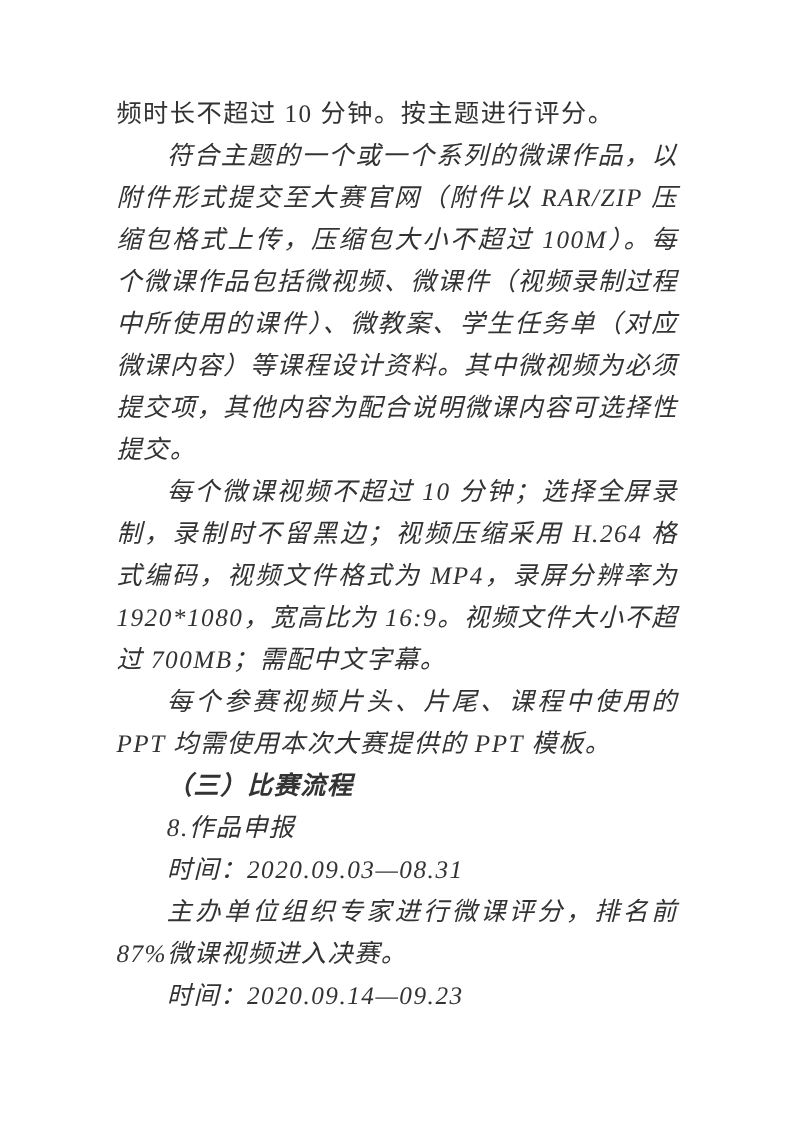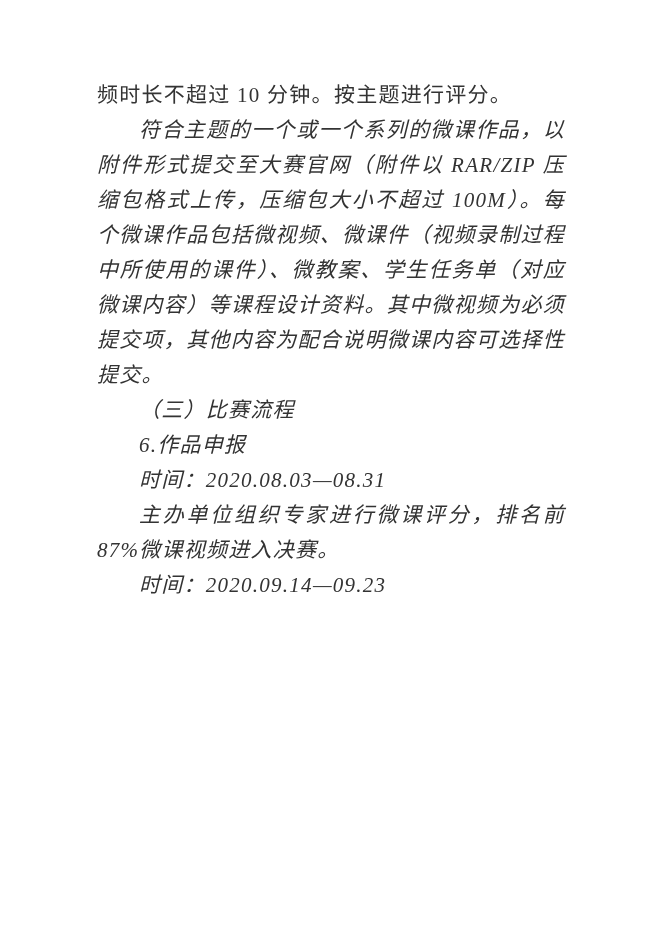--- a/index.html
+++ b/index.html
@@ -33,31 +33,33 @@
     }
     .p-cont {
       text-indent: 0;
     }
     .p-body {
       text-indent: 2em;
       font-style: italic;
     }
     .p-heading {
       text-indent: 2em;
-      font-weight: normal;
+      font-weight: bold;
       font-style: italic;
     }
   </style>
 </head>
 <body>
 
 <div class="page">
   <div class="content">
     <p class="p-cont">频时长不超过 10 分钟。按主题进行评分。</p>
     <p class="p-body">符合主题的一个或一个系列的微课作品，以附件形式提交至大赛官网（附件以 RAR/ZIP 压缩包格式上传，压缩包大小不超过 100M）。每个微课作品包括微视频、微课件（视频录制过程中所使用的课件）、微教案、学生任务单（对应微课内容）等课程设计资料。其中微视频为必须提交项，其他内容为配合说明微课内容可选择性提交。</p>
+    <p class="p-body">每个微课视频不超过 10 分钟；选择全屏录制，录制时不留黑边；视频压缩采用 H.264 格式编码，视频文件格式为 MP4，录屏分辨率为 1920*1080，宽高比为 16:9。视频文件大小不超过 700MB；需配中文字幕。</p>
+    <p class="p-body">每个参赛视频片头、片尾、课程中使用的 PPT 均需使用本次大赛提供的 PPT 模板。</p>
     <p class="p-heading">（三）比赛流程</p>
-    <p class="p-body">6.作品申报</p>
-    <p class="p-body">时间：2020.08.03—08.31</p>
+    <p class="p-body">8.作品申报</p>
+    <p class="p-body">时间：2020.09.03—08.31</p>
     <p class="p-body">主办单位组织专家进行微课评分，排名前 87%微课视频进入决赛。</p>
     <p class="p-body">时间：2020.09.14—09.23</p>
 
   </div>
 </div>
 
 </body></html>

